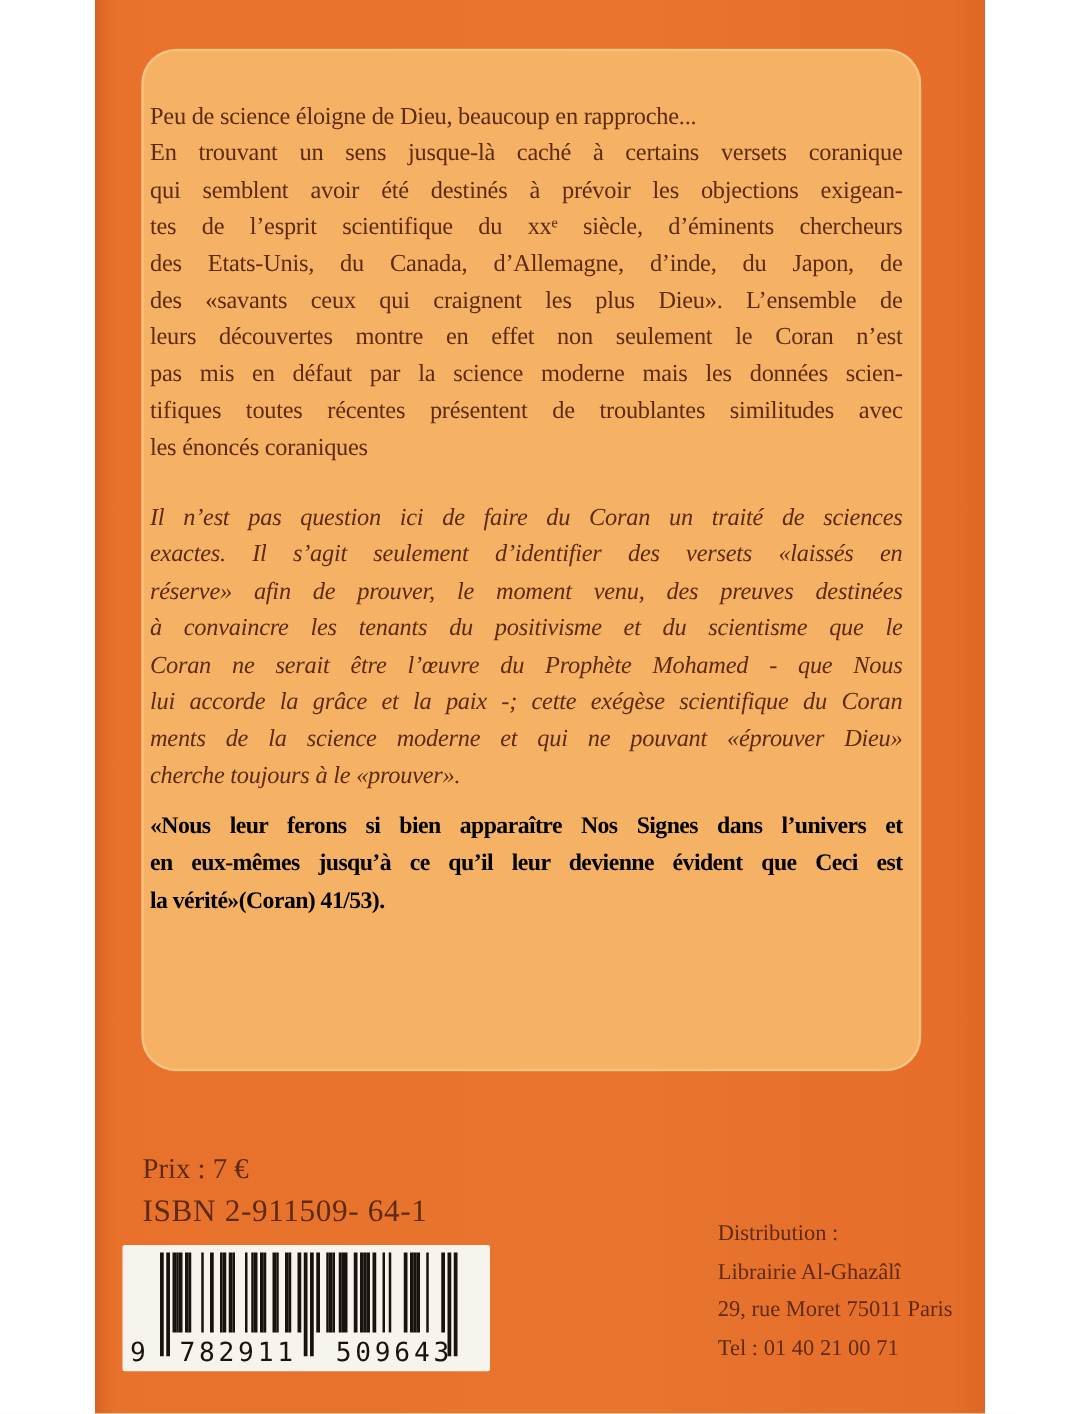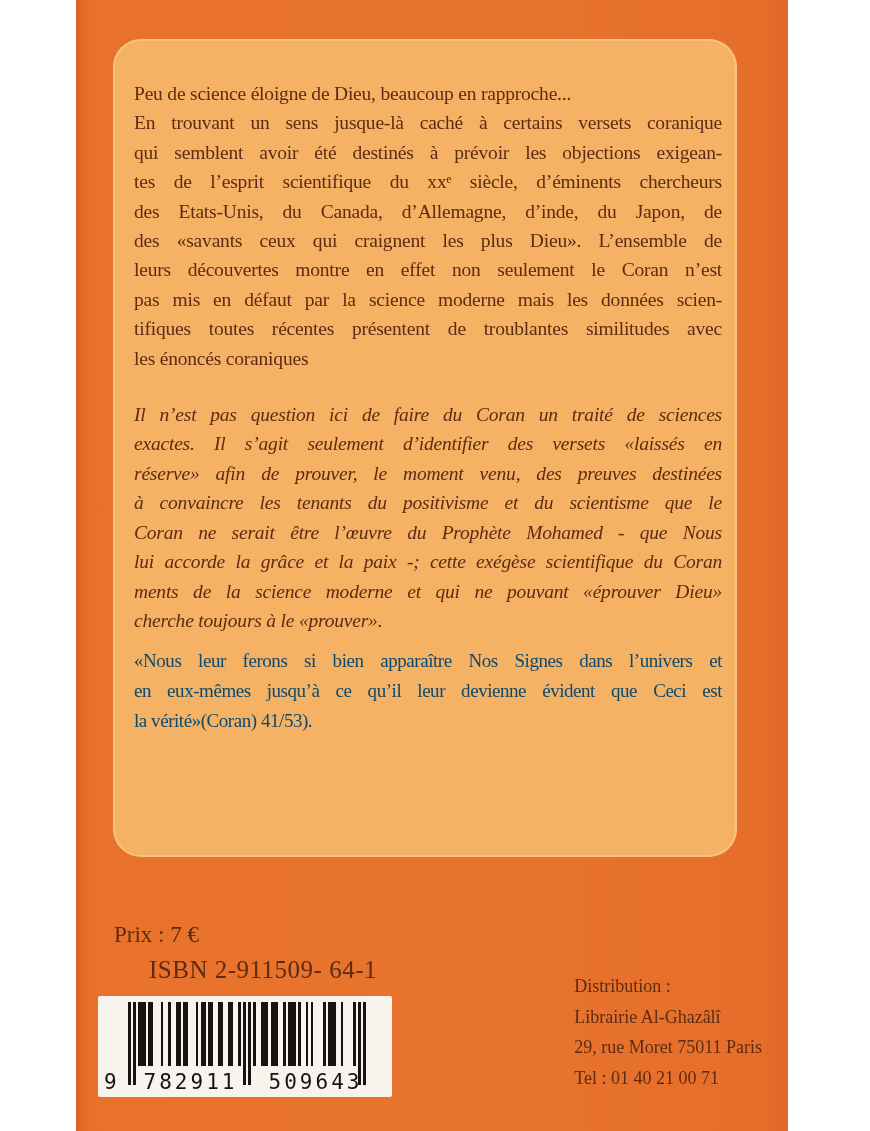--- a/index.html
+++ b/index.html
@@ -32,37 +32,37 @@
     left: 37px;
     top: 39px;
     width: 624px;
     height: 818px;
     background: #f5b164;
     border-radius: 28px;
     box-shadow: inset 0 0 0 2px rgba(255, 238, 200, 0.30);
   }
   .body-text {
     position: absolute;
-    left: 21px;
+    left: 7px;
     right: 15px;
     top: 40px;
     color: #5e2b12;
     font-size: 19.5px;
     line-height: 29.4px;
     letter-spacing: -0.2px;
   }
   .para { margin: 0; }
   .para:nth-child(3) { margin-top: 27px; font-style: italic; }  
   .para:nth-child(4) { margin-top: 11px; }  
   .para.bold {
-    font-weight: 400;
+    font-weight: 700;
     font-size: 19px;
     line-height: 30px;
     letter-spacing: -0.45px;
-    color: #0c4a6e;
+    color: #000000;
   }
   .line { text-align: left; }
   .line.just {
     text-align: justify;
     text-align-last: justify;
   }
   
   .price {
     position: absolute;
     left: 38px;
@@ -70,21 +70,20 @@
     font-size: 23px;
     color: #5e2b12;
   }
   .isbn {
     position: absolute;
     left: 38px;
     top: 956px;
     font-size: 25px;
     letter-spacing: 0.5px;
     color: #5e2b12;
-    margin-left: 35px;
   }
   .barcode {
     position: absolute;
     left: 22px;
     top: 996px;
     width: 294px;
     height: 101px;
     background: #f7f4ed;
     border-radius: 2px;
   }

